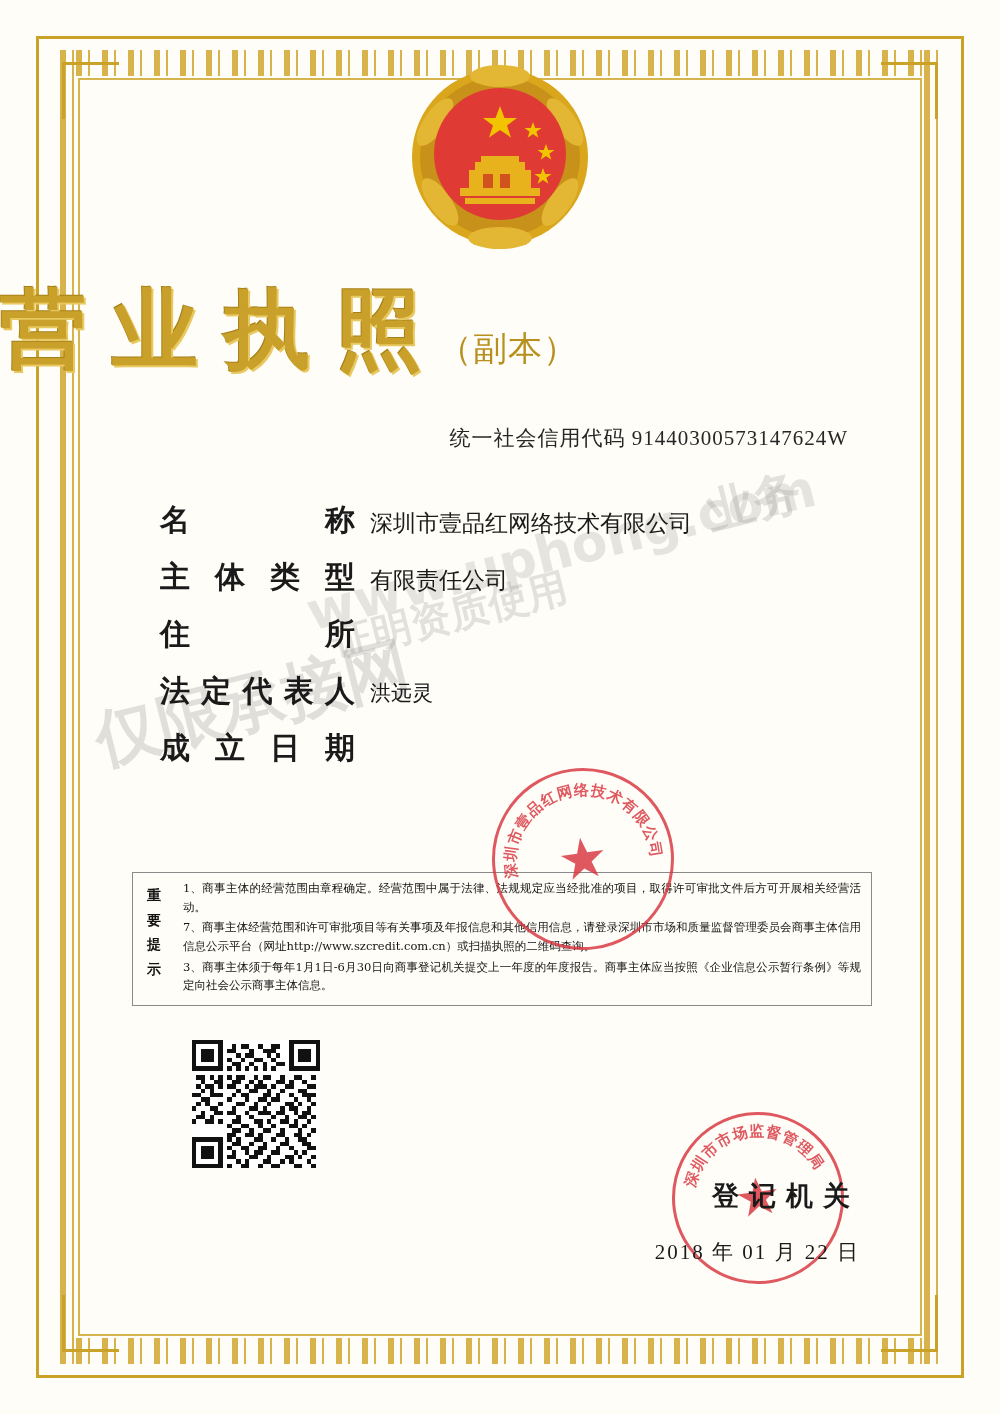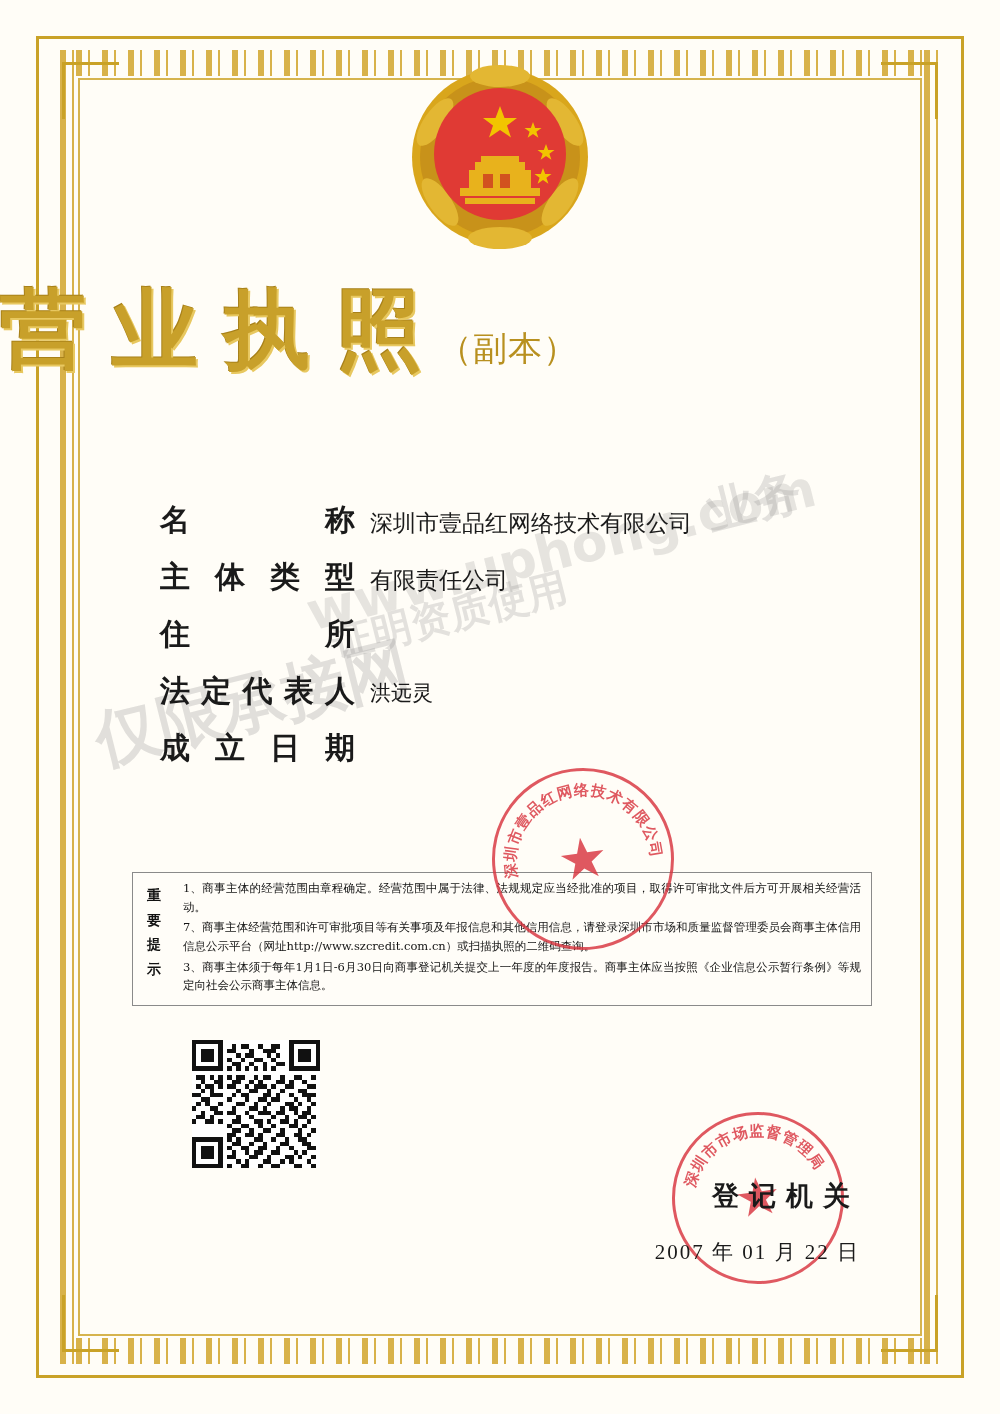--- a/index.html
+++ b/index.html
@@ -370,20 +370,24 @@
 
   <div class="wm wm1">仅限承接网</div>
   <div class="wm wm2">www.uphong.com</div>
   <div class="wm wm3">证明资质使用</div>
   <div class="wm wm4">业务</div>
 
   <div class="title-wrap">
     <span class="title">营业执照</span><span class="title-sub">（副本）</span>
   </div>
 
+  <div class="credit-code">
+    <span>统一社会信用代码</span>
+    <span>91440300573147624W</span>
+  </div>
 
   <div class="fields">
 
     <div class="row">
       <div class="label">
         <span class="lab">
           <span>名</span>
           <span>称</span>
         </span>
       </div>
@@ -686,21 +690,21 @@
             <tspan id="govSealText">深圳市市场监督管理局</tspan>
           </textPath>
         </text>
       </svg>
     </div>
     <div class="star">★</div>
   </div>
 
   <div class="registrar">登记机关</div>
   <div class="issue-date">
-    <span>2007</span>
+    <span>2018</span>
     <span>年</span>
     <span>01</span>
     <span>月</span>
     <span>22</span>
     <span>日</span>
   </div>
 
 
 </div>
 

